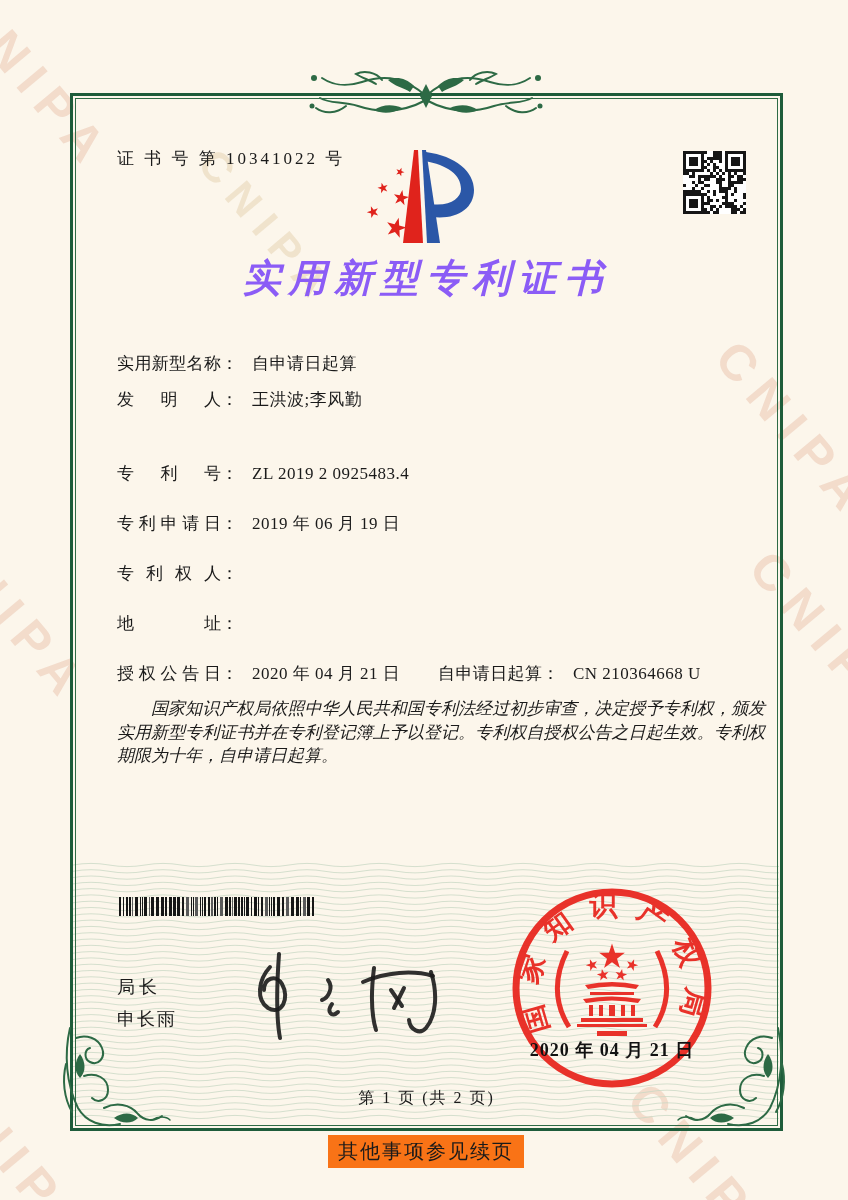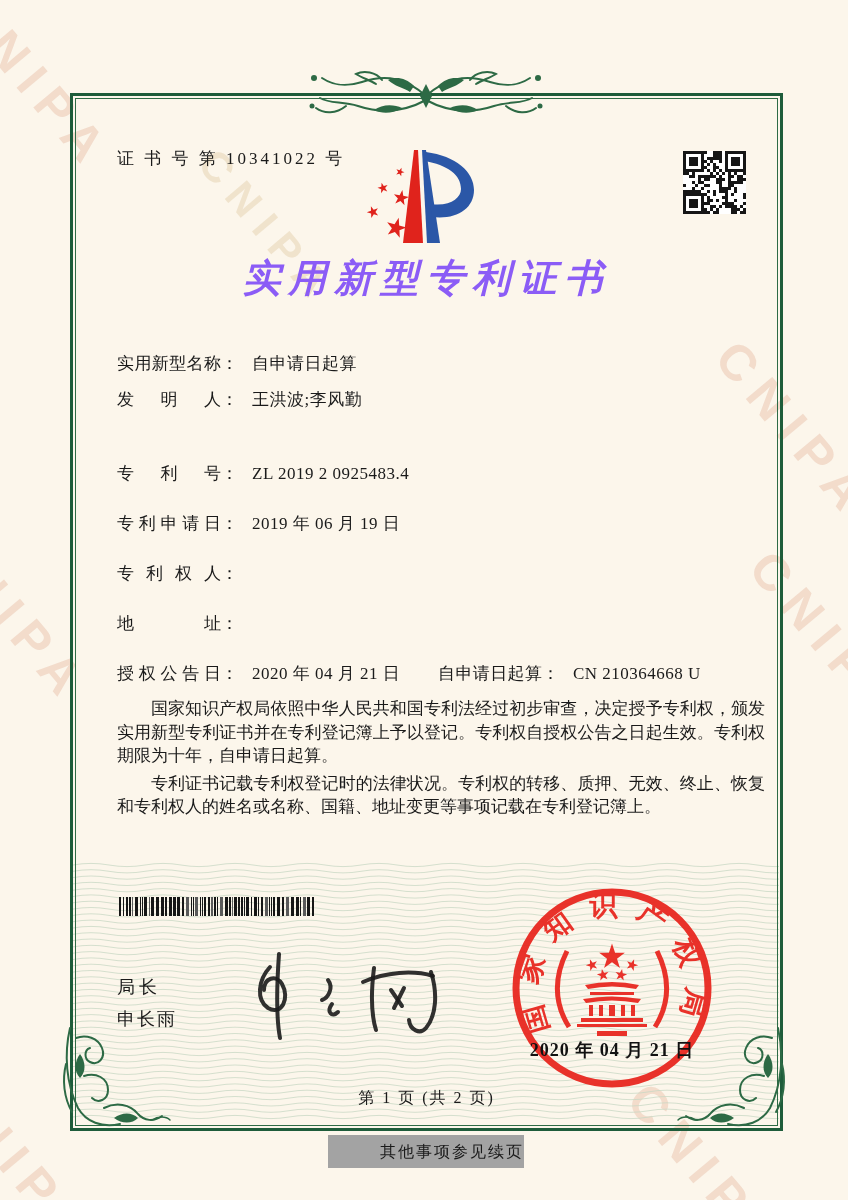--- a/index.html
+++ b/index.html
@@ -44,40 +44,40 @@
   
   .row{position:absolute;left:117px;display:flex;align-items:baseline;
        font-size:17px;z-index:4;white-space:nowrap;}
   .flabel{display:inline-block;width:104px;text-align:justify;text-align-last:justify;}
   .colon{display:inline-block;}
   .fval{display:inline-block;margin-left:14px;letter-spacing:.5px;}
   .group2{position:absolute;left:321px;top:0;display:flex;align-items:baseline;}
   
   #body-text{left:117px;top:697px;width:648px;z-index:4;
     font-size:17px;line-height:23.5px;text-align:justify;}
-  #body-text p{margin:0;text-indent:2em;}
+  #body-text p{margin:0;text-indent:2em;font-style:italic;}
   #body-text p + p{margin-top:4px;}
   
   #barcode{left:119px;top:897px;height:19px;display:flex;align-items:stretch;z-index:4;}
   #barcode div{flex:none;}
   
   #director-title{left:117px;top:975px;font-size:18px;letter-spacing:4px;z-index:4;}
   #director-name{left:117px;top:1007px;font-size:18px;letter-spacing:2px;z-index:4;font-family:Liberation Mono, monospace;}
   #signature{left:228px;top:942px;z-index:5;}
   #signature path{stroke:#1b1b1b;stroke-width:4;fill:none;
     stroke-linecap:round;stroke-linejoin:round;opacity:.9;}
   
   #seal{left:507px;top:883px;z-index:5;opacity:.93;}
   #seal-date{left:528px;top:1038px;width:168px;text-align:center;
     font-size:18px;font-weight:700;letter-spacing:1px;color:#111;z-index:6;}
   
   #page-info{left:70px;top:1088px;width:713px;text-align:center;
     font-size:16px;letter-spacing:2px;z-index:4;}
   #bottom-note{left:328px;top:1135px;width:196px;height:33px;line-height:33px;
-    text-align:right;background:#a3a3a3;font-size:16px;letter-spacing:2px;z-index:4;}
+    text-align:center;background:#f97316;font-size:20px;letter-spacing:2px;z-index:4;}
 </style>
 </head>
 <body>
 
 <svg width="0" height="0" style="position:absolute" aria-hidden="true">
   <defs>
     <path id="star5" d="M0,-10 L2.29,-3.16 L9.51,-3.09 L3.71,1.21 L5.88,8.09 L0,3.9 L-5.88,8.09 L-3.71,1.21 L-9.51,-3.09 L-2.29,-3.16 Z"></path>
     <g id="cornerFlourish" stroke="#2d6a45" fill="none" stroke-width="2" stroke-linecap="round">
       <path d="M14,2 C8,28 10,58 22,82 C30,96 46,102 64,98"></path>
       <path d="M20,12 C30,8 42,12 46,22 C50,32 42,40 34,36 C28,33 28,24 34,22"></path>
@@ -457,21 +457,20 @@
   <span class="fval">2020 年 04 月 21 日</span>
   <span class="group2">
     <span class="flabel">自申请日起算</span>
       <span class="colon">：</span>
     <span class="fval">CN 210364668 U</span>
   </span>
 </div>
 
 <div id="body-text" class="abs">
   <p>国家知识产权局依照中华人民共和国专利法经过初步审查，决定授予专利权，颁发实用新型专利证书并在专利登记簿上予以登记。专利权自授权公告之日起生效。专利权期限为十年，自申请日起算。</p>
-  <p>专利证书记载专利权登记时的法律状况。专利权的转移、质押、无效、终止、恢复和专利权人的姓名或名称、国籍、地址变更等事项记载在专利登记簿上。</p>
 </div>
 
 <div id="barcode" class="abs">
     <div style="width:2px;background:#161616;margin-right:2px"></div>
     <div style="width:1px;background:#161616;margin-right:2px"></div>
     <div style="width:2px;background:#161616;margin-right:1px"></div>
     <div style="width:2px;background:#161616;margin-right:1px"></div>
     <div style="width:1px;background:#5a5a5a;margin-right:2px"></div>
     <div style="width:3px;background:#161616;margin-right:2px"></div>
     <div style="width:1px;background:#161616;margin-right:1px"></div>

